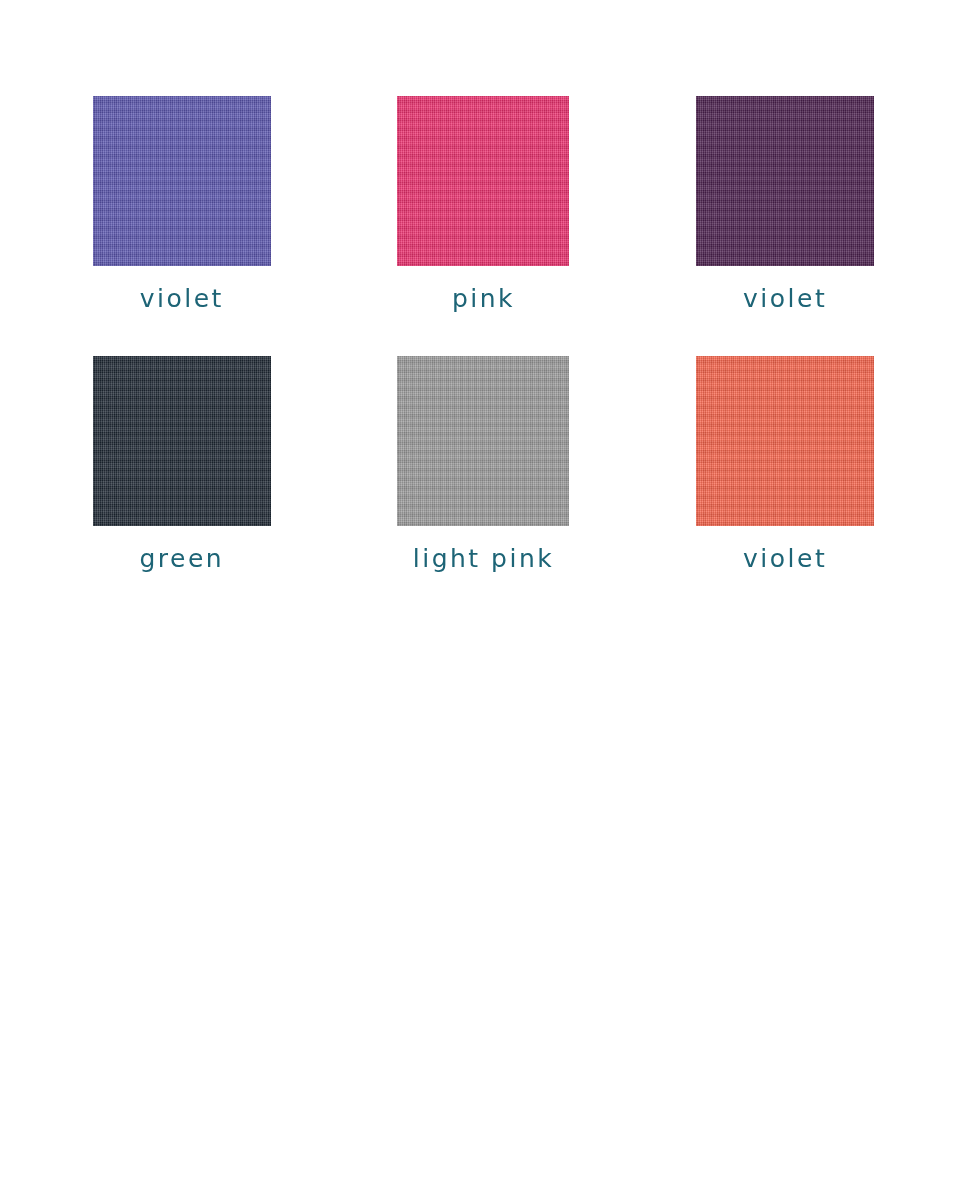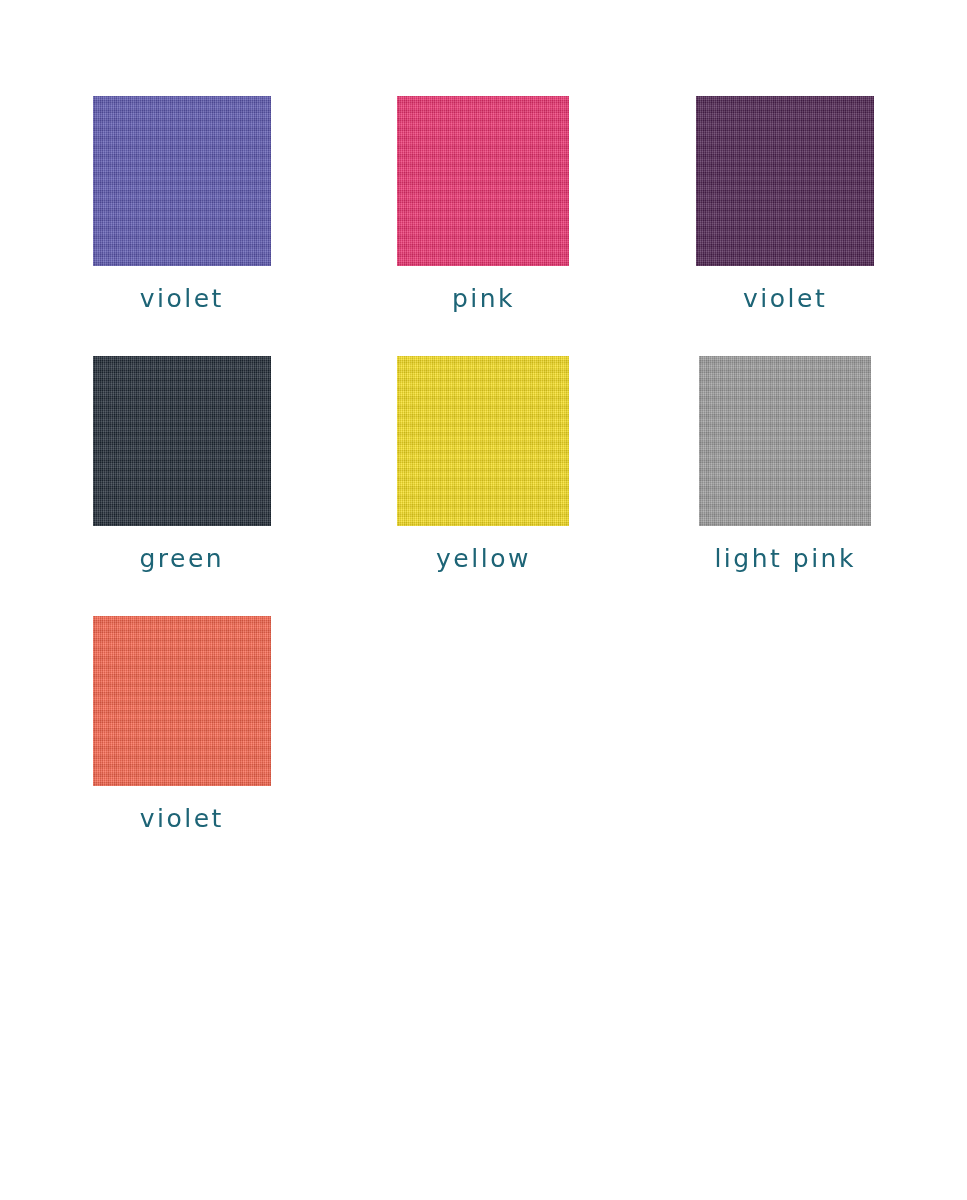--- a/index.html
+++ b/index.html
@@ -109,24 +109,20 @@
       </div>
       <div class="swatch-cell col-2">
         <div class="swatch-chip" style="background-color: rgb(75, 31, 78);"></div>
         <div class="swatch-label">violet</div>
       </div>
       <div class="swatch-cell col-0">
         <div class="swatch-chip" style="background-color: rgb(29, 39, 51);"></div>
         <div class="swatch-label">green</div>
       </div>
       <div class="swatch-cell col-1">
-        <div class="swatch-chip" style="background-color: rgb(247, 222, 28);"></div>
-        <div class="swatch-label">yellow</div>
-      </div>
-      <div class="swatch-cell col-1">
         <div class="swatch-chip" style="background-color: rgb(155, 155, 155);"></div>
         <div class="swatch-label">light pink</div>
       </div>
       <div class="swatch-cell col-2">
         <div class="swatch-chip" style="background-color: rgb(249, 99, 74);"></div>
         <div class="swatch-label">violet</div>
       </div>
     </div>
 </div>
 

